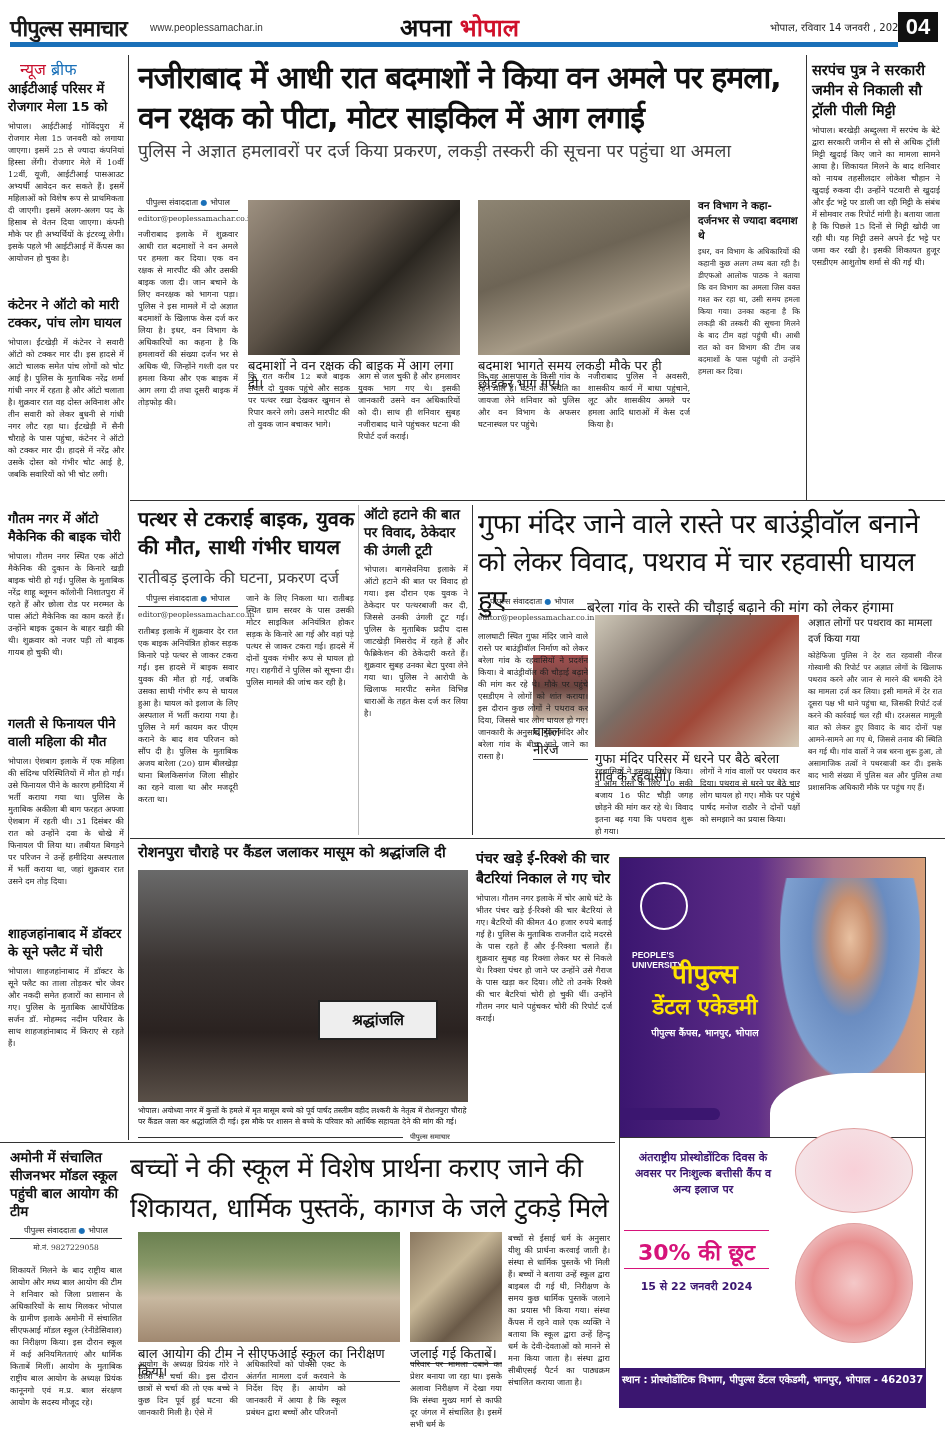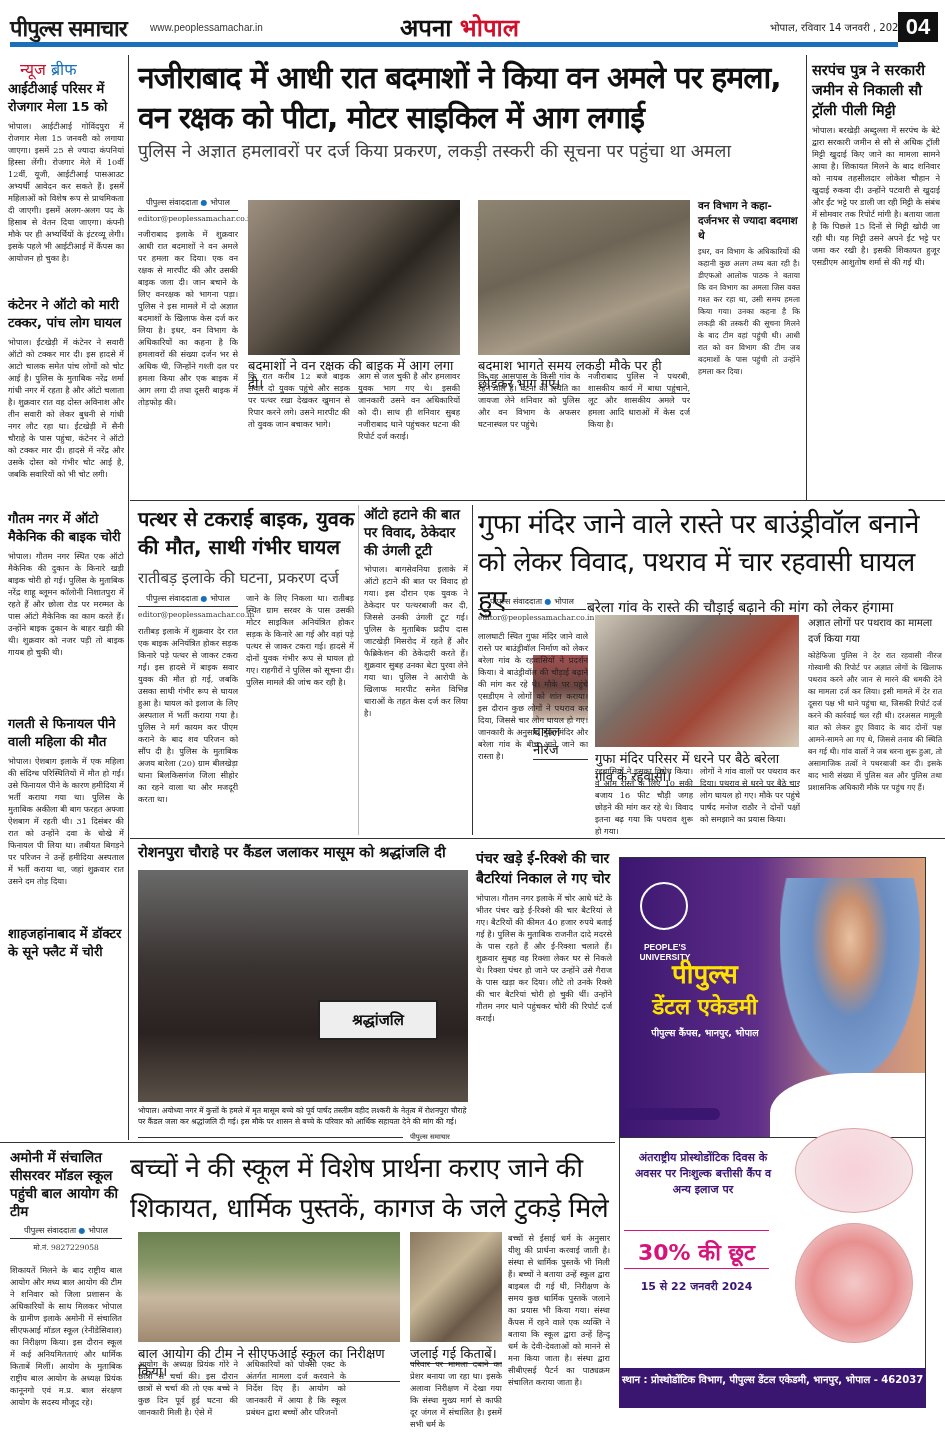--- a/index.html
+++ b/index.html
@@ -57,38 +57,39 @@
 <div class="abs" style="left:8px;top:510px;width:116px">
   <div class="head-md" style="font-size:13px;line-height:18px">गौतम नगर में ऑटो मैकेनिक की बाइक चोरी</div>
   <div class="body" style="margin-top:4px;height:170px;overflow:hidden">भोपाल। गौतम नगर स्थित एक ऑटो मैकेनिक की दुकान के किनारे खड़ी बाइक चोरी हो गई। पुलिस के मुताबिक नरेंद्र शाहू ब्लूमन कॉलोनी निशातपुरा में रहते हैं और छोला रोड पर मरम्मत के पास ऑटो मैकेनिक का काम करते हैं। उन्होंने बाइक दुकान के बाहर खड़ी की थी। शुक्रवार को नजर पड़ी तो बाइक गायब हो चुकी थी।</div>
 </div>
 <div class="abs" style="left:8px;top:715px;width:116px">
   <div class="head-md" style="font-size:13px;line-height:18px">गलती से फिनायल पीने वाली महिला की मौत</div>
   <div class="body" style="margin-top:4px;height:160px;overflow:hidden">भोपाल। ऐशबाग इलाके में एक महिला की संदिग्ध परिस्थितियों में मौत हो गई। उसे फिनायल पीने के कारण हमीदिया में भर्ती कराया गया था। पुलिस के मुताबिक अकीला बी बाग फरहत अफ्जा ऐशबाग में रहती थी। 31 दिसंबर की रात को उन्होंने दवा के धोखे में फिनायल पी लिया था। तबीयत बिगड़ने पर परिजन ने उन्हें हमीदिया अस्पताल में भर्ती कराया था, जहां शुक्रवार रात उसने दम तोड़ दिया।</div>
 </div>
 <div class="abs" style="left:8px;top:925px;width:116px">
   <div class="head-md" style="font-size:13px;line-height:18px">शाहजहांनाबाद में डॉक्टर के सूने फ्लैट में चोरी</div>
+  <div class="body" style="margin-top:4px;height:175px;overflow:hidden">भोपाल। शाहजहांनाबाद में डॉक्टर के सूने फ्लैट का ताला तोड़कर चोर जेवर और नकदी समेत हजारों का सामान ले गए। पुलिस के मुताबिक आर्थोपेडिक सर्जन डॉ. मोहम्मद नदीम परिवार के साथ शाहजहांनाबाद में किराए से रहते हैं।</div>
 </div>
 
 <div class="abs head-xl" style="left:138px;top:58px;width:665px">नजीराबाद में आधी रात बदमाशों ने किया वन अमले पर हमला,  वन रक्षक को पीटा, मोटर साइकिल में आग लगाई</div>
 <div class="abs sub" style="left:138px;top:140px;width:665px;font-size:17.5px">पुलिस ने अज्ञात हमलावरों पर दर्ज किया प्रकरण, लकड़ी तस्करी की सूचना पर पहुंचा था अमला</div>
 <div class="abs" style="left:138px;top:196px;width:100px">
   <div class="byline"><span>पीपुल्स संवाददाता</span> <span class="b">●</span> <span>भोपाल</span></div>
   <div class="hrule" style="margin:3px 0"></div>
   <div class="email">editor@peoplessamachar.co.in</div>
 </div>
 <div class="abs body" style="left:138px;top:228px;width:100px;height:270px;overflow:hidden">नजीराबाद इलाके में शुक्रवार आधी रात बदमाशों ने वन अमले पर हमला कर दिया। एक वन रक्षक से मारपीट की और उसकी बाइक जला दी। जान बचाने के लिए वनरक्षक को भागना पड़ा। पुलिस ने इस मामले में दो अज्ञात बदमाशों के खिलाफ केस दर्ज कर लिया है। इधर, वन विभाग के अधिकारियों का कहना है कि हमलावरों की संख्या दर्जन भर से अधिक थी, जिन्होंने गश्ती दल पर हमला किया और एक बाइक में आग लगा दी तथा दूसरी बाइक में तोड़फोड़ की।</div>
 <div class="abs photo" style="left:248px;top:200px;width:212px;height:155px;background:linear-gradient(135deg,#9d9080,#5d5348 40%,#2a2620 60%,#8a7f70)"></div>
 <div class="abs caption" style="left:248px;top:356px;width:212px">बदमाशों ने वन रक्षक की बाइक में आग लगा दी।</div>
 <div class="abs photo" style="left:478px;top:200px;width:212px;height:155px;background:linear-gradient(160deg,#8e8573,#6d6455 40%,#a89c88 70%,#5e5749)"></div>
 <div class="abs caption" style="left:478px;top:356px;width:212px">बदमाश भागते समय लकड़ी मौके पर ही छोड़कर भाग गए।</div>
 <div class="abs body" style="left:248px;top:370px;width:102px;height:125px;overflow:hidden">कि रात करीब 12 बजे बाइक सवार दो युवक पहुंचे और सड़क पर पत्थर रखा देखकर खुमान से रिपार करने लगे। उसने मारपीट की तो युवक जान बचाकर भागे।</div>
 <div class="abs body" style="left:358px;top:370px;width:102px;height:125px;overflow:hidden">आग से जल चुकी है और हमलावर युवक भाग गए थे। इसकी जानकारी उसने वन अधिकारियों को दी। साथ ही शनिवार सुबह नजीराबाद थाने पहुंचकर घटना की रिपोर्ट दर्ज कराई।</div>
 <div class="abs body" style="left:478px;top:370px;width:102px;height:125px;overflow:hidden">कि वह आसपास के किसी गांव के रहने वाले हैं। घटना की स्थिति का जायजा लेने शनिवार को पुलिस और वन विभाग के अफसर घटनास्थल पर पहुंचे।</div>
-<div class="abs body" style="left:588px;top:370px;width:102px;height:125px;overflow:hidden">नजीराबाद पुलिस ने पथरबी, शासकीय कार्य में बाधा पहुंचाने, लूट और शासकीय अमले पर हमला आदि धाराओं में केस दर्ज किया है।</div>
+<div class="abs body" style="left:588px;top:370px;width:102px;height:125px;overflow:hidden">नजीराबाद पुलिस ने अवसरी, शासकीय कार्य में बाधा पहुंचाने, लूट और शासकीय अमले पर हमला आदि धाराओं में केस दर्ज किया है।</div>
 <div class="abs" style="left:698px;top:198px;width:102px">
   <div style="font-size:10.5px;line-height:15px;font-weight:bold">वन विभाग ने कहा-दर्जनभर से ज्यादा बदमाश थे</div>
   <div class="body" style="margin-top:3px;height:265px;overflow:hidden;font-family:'DejaVu Sans',sans-serif;font-size:7.6px">इधर, वन विभाग के अधिकारियों की कहानी कुछ अलग तथ्य बता रही है। डीएफओ आलोक पाठक ने बताया कि वन विभाग का अमला जिस वक्त गश्त कर रहा था, उसी समय हमला किया गया। उनका कहना है कि लकड़ी की तस्करी की सूचना मिलने के बाद टीम वहां पहुंची थी। आधी रात को वन विभाग की टीम जब बदमाशों के पास पहुंची तो उन्होंने हमला कर दिया।</div>
 </div>
 <div class="abs col-rule" style="left:806px;top:55px;height:445px"></div>
 
 <div class="abs" style="left:812px;top:60px;width:128px">
   <div class="head-md" style="font-size:14.5px;line-height:20px">सरपंच पुत्र ने सरकारी जमीन से निकाली सौ ट्रॉली पीली मिट्टी</div>
   <div class="body" style="margin-top:4px;height:385px;overflow:hidden">भोपाल। बरखेड़ी अब्दुल्ला में सरपंच के बेटे द्वारा सरकारी जमीन से सौ से अधिक ट्रॉली मिट्टी खुदाई किए जाने का मामला सामने आया है। शिकायत मिलने के बाद शनिवार को नायब तहसीलदार लोकेश चौहान ने खुदाई रुकवा दी। उन्होंने पटवारी से खुदाई और ईंट भट्टे पर डाली जा रही मिट्टी के संबंध में सोमवार तक रिपोर्ट मांगी है। बताया जाता है कि पिछले 15 दिनों से मिट्टी खोदी जा रही थी। यह मिट्टी उसने अपने ईंट भट्टे पर जमा कर रखी है। इसकी शिकायत हुजूर एसडीएम आशुतोष शर्मा से की गई थी।</div>
 </div>
@@ -143,21 +144,21 @@
   <div style="position:absolute;left:272px;top:-1px;font-size:7px">पीपुल्स समाचार</div>
 </div>
 
 <div class="abs" style="left:476px;top:848px;width:136px">
   <div class="head-md" style="font-size:14px;line-height:20px">पंचर खड़े ई-रिक्शे की चार बैटरियां निकाल ले गए चोर</div>
   <div class="body" style="margin-top:4px;height:220px;overflow:hidden">भोपाल। गौतम नगर इलाके में चोर आधे घंटे के भीतर पंचर खड़े ई-रिक्शे की चार बैटरियां ले गए। बैटरियों की कीमत 40 हजार रुपये बताई गई है। पुलिस के मुताबिक राजनीत दादे मदरसे के पास रहते हैं और ई-रिक्शा चलाते हैं। शुक्रवार सुबह वह रिक्शा लेकर घर से निकले थे। रिक्शा पंचर हो जाने पर उन्होंने उसे गैराज के पास खड़ा कर दिया। लौटे तो उनके रिक्शे की चार बैटरियां चोरी हो चुकी थीं। उन्होंने गौतम नगर थाने पहुंचकर चोरी की रिपोर्ट दर्ज कराई।</div>
 </div>
 
 <div class="abs ad">
   <div style="position:absolute;left:20px;top:24px;width:48px;height:48px;border:2px solid #fff;border-radius:50%"></div>
-  <div style="position:absolute;left:12px;top:84px;width:66px;color:#fff;font-size:8.5px;font-weight:bold;text-align:center;font-family:'Liberation Sans',sans-serif;line-height:10px">
+  <div style="position:absolute;left:12px;top:92px;width:66px;color:#fff;font-size:8.5px;font-weight:bold;font-family:'Liberation Sans',sans-serif;line-height:10px">
       <div>PEOPLE'S</div>
       <div>UNIVERSITY</div>
     </div>
   <div class="adtxt-y" style="position:absolute;left:0;top:100px;width:170px;font-size:26px;line-height:32px">पीपुल्स</div>
   <div class="adtxt-y" style="position:absolute;left:0;top:134px;width:170px;font-size:22px;line-height:30px">डेंटल एकेडमी</div>
   <div class="adtxt-w" style="position:absolute;left:20px;top:168px;width:130px;font-size:9.5px;line-height:14px">पीपुल्स कैंपस, भानपुर, भोपाल</div>
   <div style="position:absolute;left:160px;top:20px;width:140px;height:200px;background:radial-gradient(ellipse at 50% 30%,#e8c0a0 0%,#c89070 20%,#6a8cc0 40%,#7ea0d0 70%,transparent 72%)"></div>
   <div style="position:absolute;left:150px;top:215px;width:170px;height:80px;background:#fff;border-radius:50% 0 0 0"></div>
   <div style="position:absolute;left:0;top:250px;width:100px;height:12px;background:#3b1670;border-radius:0 8px 8px 0"></div>
 </div>
@@ -168,21 +169,21 @@
   <div style="position:absolute;left:4px;top:130px;width:145px;height:1px;background:#d6137a"></div>
   <div style="position:absolute;left:4px;top:140px;width:145px;color:#3b1670;font-weight:bold;font-size:11px;text-align:center">15 से 22 जनवरी 2024</div>
   <div style="position:absolute;left:175px;top:-10px;width:118px;height:85px;border-radius:50%;border:1px solid #e0a0a0;background:radial-gradient(circle,#f8d0d8,#f4e8ea)"></div>
   <div style="position:absolute;left:175px;top:85px;width:118px;height:120px;border-radius:50%;border:1px solid #e0a0a0;background:radial-gradient(circle,#f4c8c8,#e89090 50%,#f4e8ea)"></div>
 </div>
 <div class="abs ad-foot">स्थान : प्रोस्थोडोंटिक विभाग, पीपुल्स डेंटल एकेडमी, भानपुर, भोपाल - 462037</div>
 
 <div class="abs hrule" style="left:0;top:1142px;width:615px"></div>
 
 <div class="abs" style="left:10px;top:1148px;width:112px">
-  <div class="head-md" style="font-size:13.5px;line-height:18px">अमोनी में संचालित सीसरवर मॉडल स्कूल पहुंची बाल आयोग की टीम</div>
+  <div class="head-md" style="font-size:13.5px;line-height:18px">अमोनी में संचालित सीजनभर मॉडल स्कूल पहुंची बाल आयोग की टीम</div>
   <div class="byline" style="margin-top:4px"><span>पीपुल्स संवाददाता</span> <span class="b">●</span> <span>भोपाल</span></div>
   <div class="hrule" style="margin:3px 0"></div>
   <div class="email">मो.नं. 9827229058</div>
   <div class="body" style="margin-top:12px;height:165px;overflow:hidden">शिकायतें मिलने के बाद राष्ट्रीय बाल आयोग और मध्य बाल आयोग की टीम ने शनिवार को जिला प्रशासन के अधिकारियों के साथ मिलकर भोपाल के ग्रामीण इलाके अमोनी में संचालित सीएफआई मॉडल स्कूल (रेनीडेसिवाल) का निरीक्षण किया। इस दौरान स्कूल में कई अनियमितताएं और धार्मिक किताबें मिलीं। आयोग के मुताबिक राष्ट्रीय बाल आयोग के अध्यक्ष प्रियंक कानूनगो एवं म.प्र. बाल संरक्षण आयोग के सदस्य मौजूद रहे।</div>
 </div>
 <div class="abs head-thin" style="left:130px;top:1148px;width:480px;font-size:26.5px;line-height:40px">बच्चों ने की स्कूल में विशेष प्रार्थना कराए जाने की शिकायत, धार्मिक पुस्तकें, कागज के जले टुकड़े मिले</div>
 <div class="abs photo" style="left:138px;top:1232px;width:262px;height:110px;background:linear-gradient(180deg,#6a8050,#889868 30%,#c8b8a0 60%,#a08870)"></div>
 <div class="abs caption" style="left:138px;top:1344px;width:262px">बाल आयोग की टीम ने सीएफआई स्कूल का निरीक्षण किया।</div>
 
 <div class="abs photo" style="left:410px;top:1232px;width:92px;height:110px;background:linear-gradient(135deg,#8a7860,#c8b898 40%,#6a5a48 70%,#a89880)"></div>

